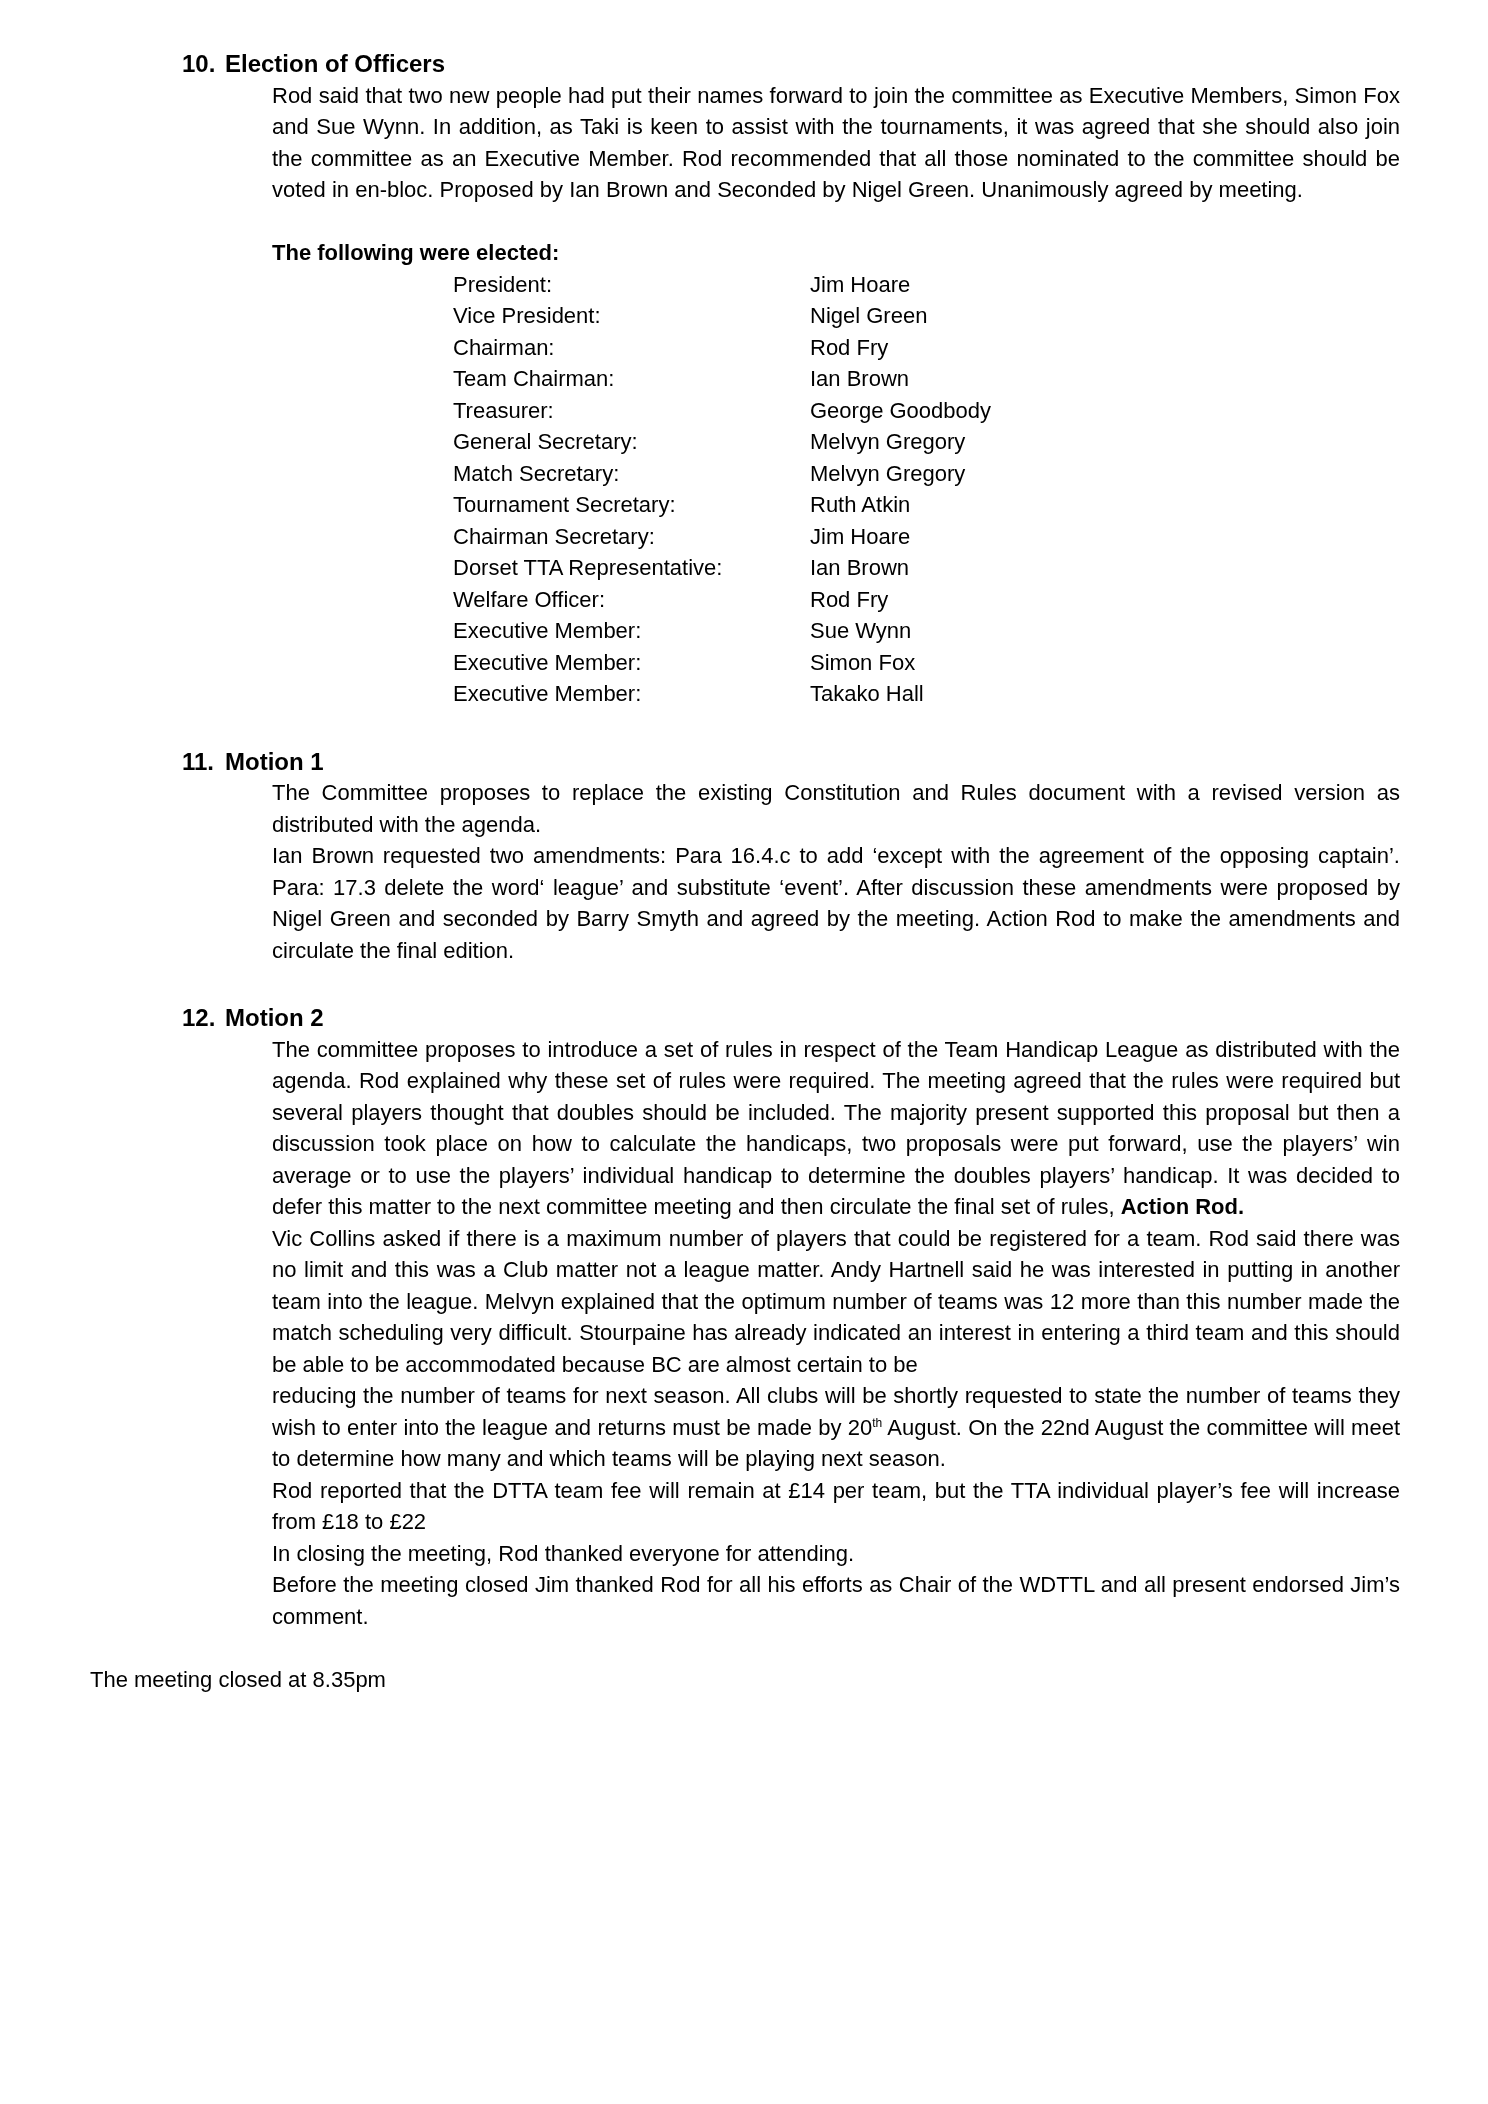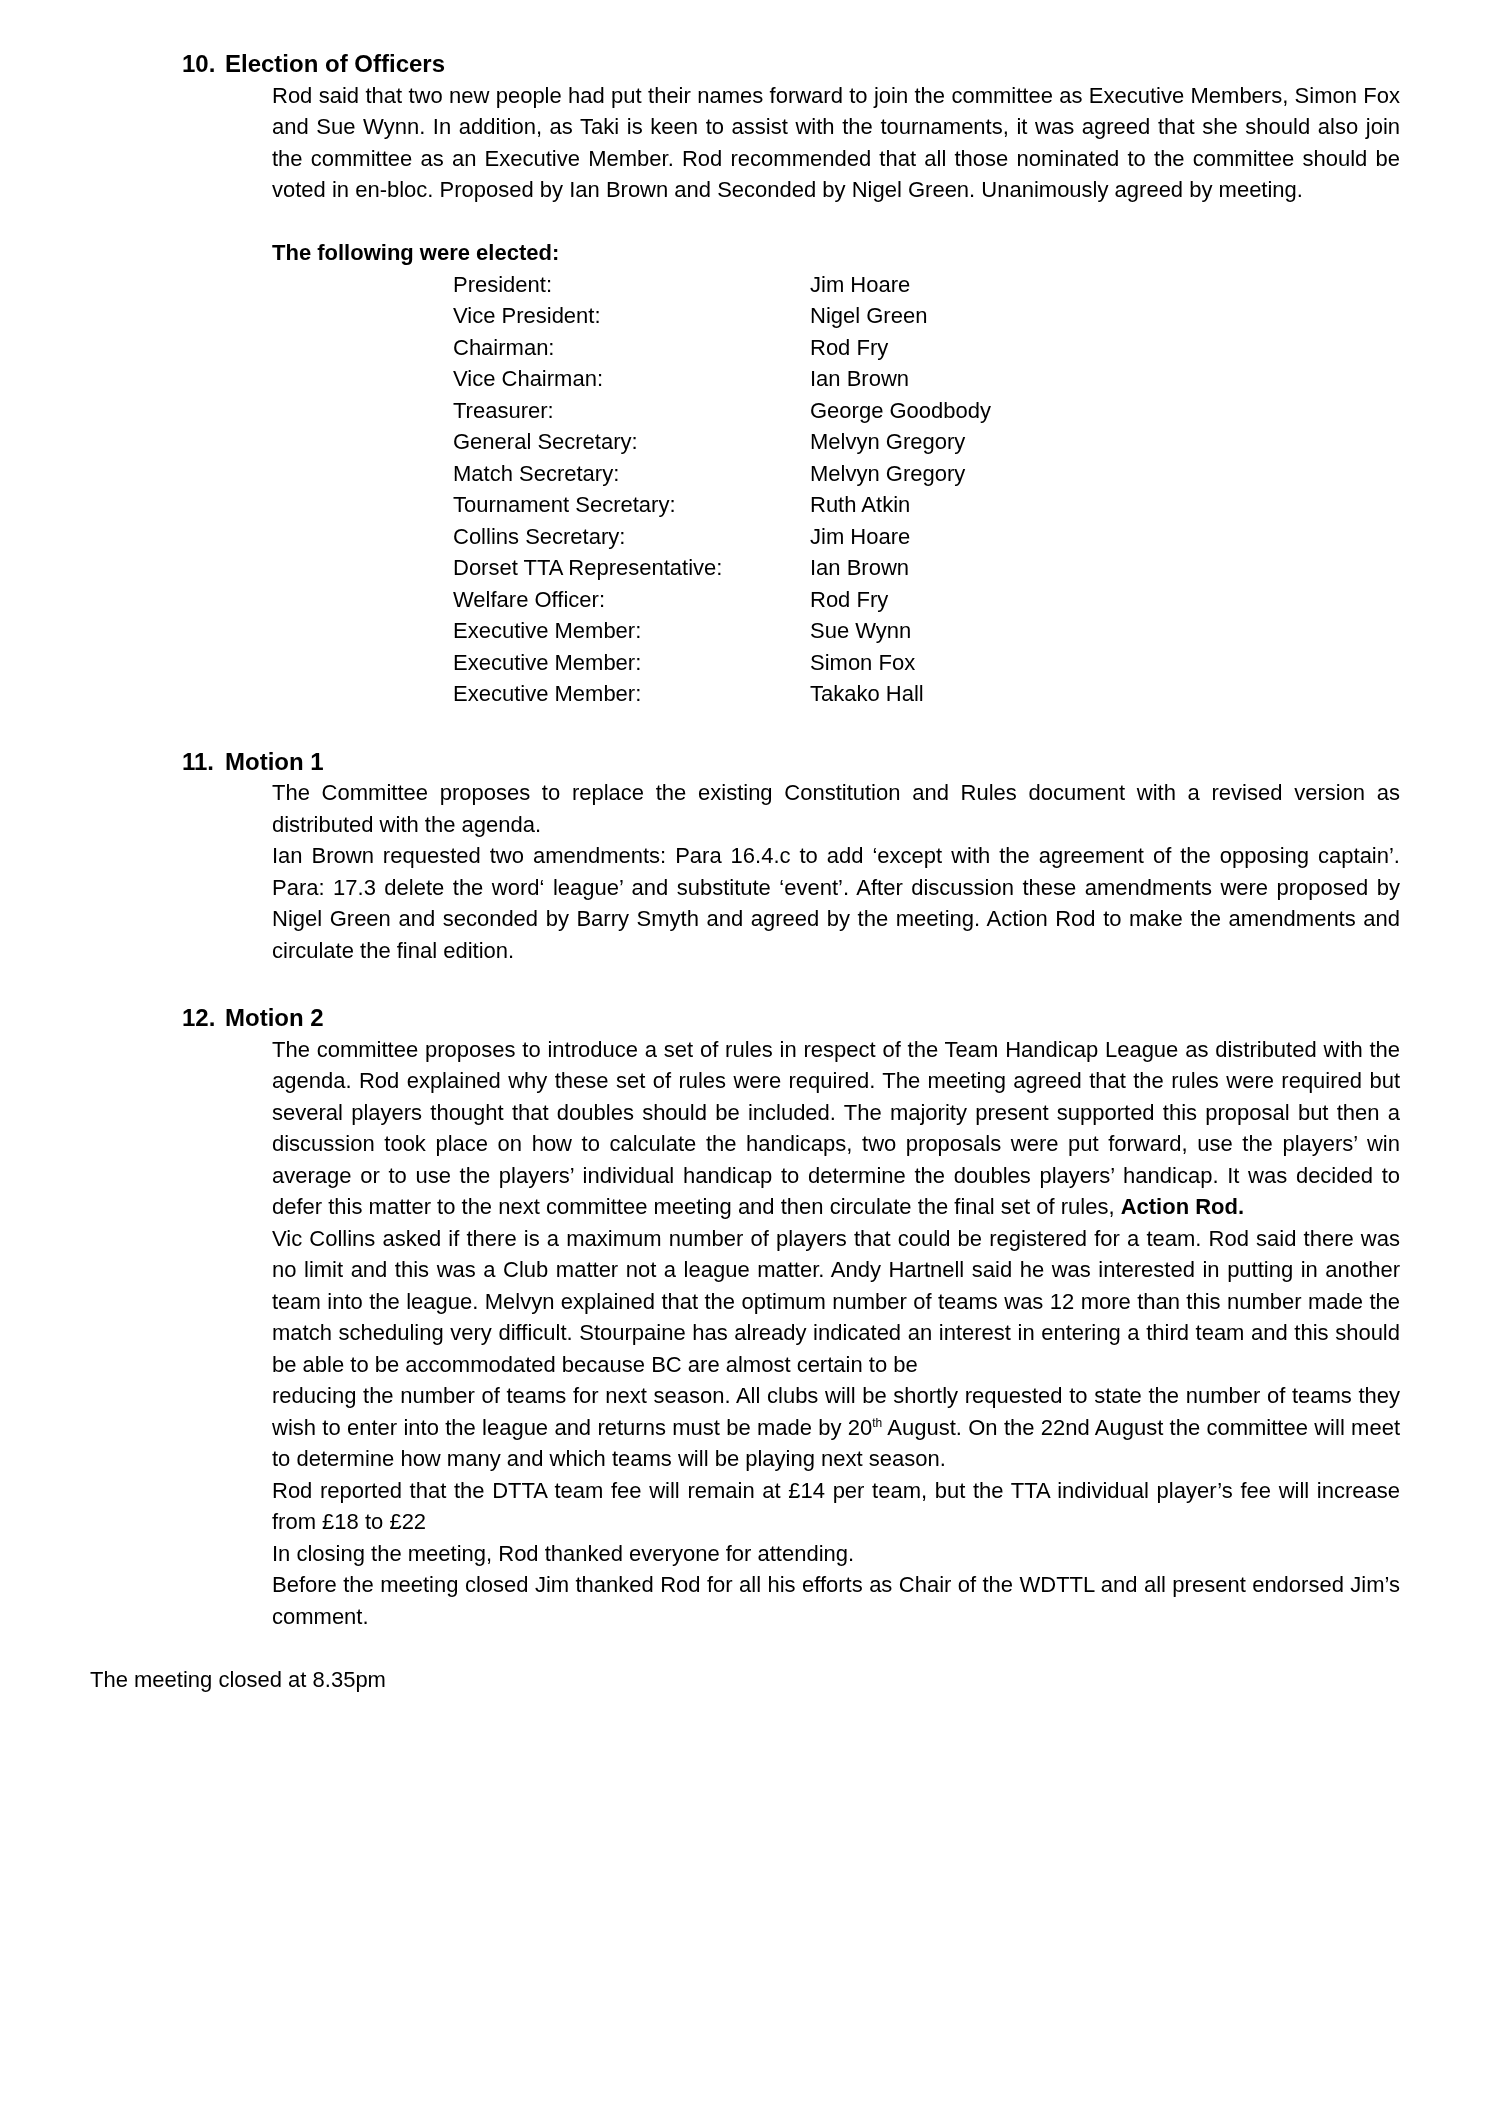--- a/index.html
+++ b/index.html
@@ -52,41 +52,41 @@
     </div>
     <div class="officer-row">
       <span class="officer-role">Vice President:</span>
       <span>Nigel Green</span>
     </div>
     <div class="officer-row">
       <span class="officer-role">Chairman:</span>
       <span>Rod Fry</span>
     </div>
     <div class="officer-row">
-      <span class="officer-role">Vice Chairman:</span>
+      <span class="officer-role">Team Chairman:</span>
       <span>Ian Brown</span>
     </div>
     <div class="officer-row">
       <span class="officer-role">Treasurer:</span>
       <span>George Goodbody</span>
     </div>
     <div class="officer-row">
       <span class="officer-role">General Secretary:</span>
       <span>Melvyn Gregory</span>
     </div>
     <div class="officer-row">
       <span class="officer-role">Match Secretary:</span>
       <span>Melvyn Gregory</span>
     </div>
     <div class="officer-row">
       <span class="officer-role">Tournament Secretary:</span>
       <span>Ruth Atkin</span>
     </div>
     <div class="officer-row">
-      <span class="officer-role">Collins Secretary:</span>
+      <span class="officer-role">Chairman Secretary:</span>
       <span>Jim Hoare</span>
     </div>
     <div class="officer-row">
       <span class="officer-role">Dorset TTA Representative:</span>
       <span>Ian Brown</span>
     </div>
     <div class="officer-row">
       <span class="officer-role">Welfare Officer:</span>
       <span>Rod Fry</span>
     </div>

